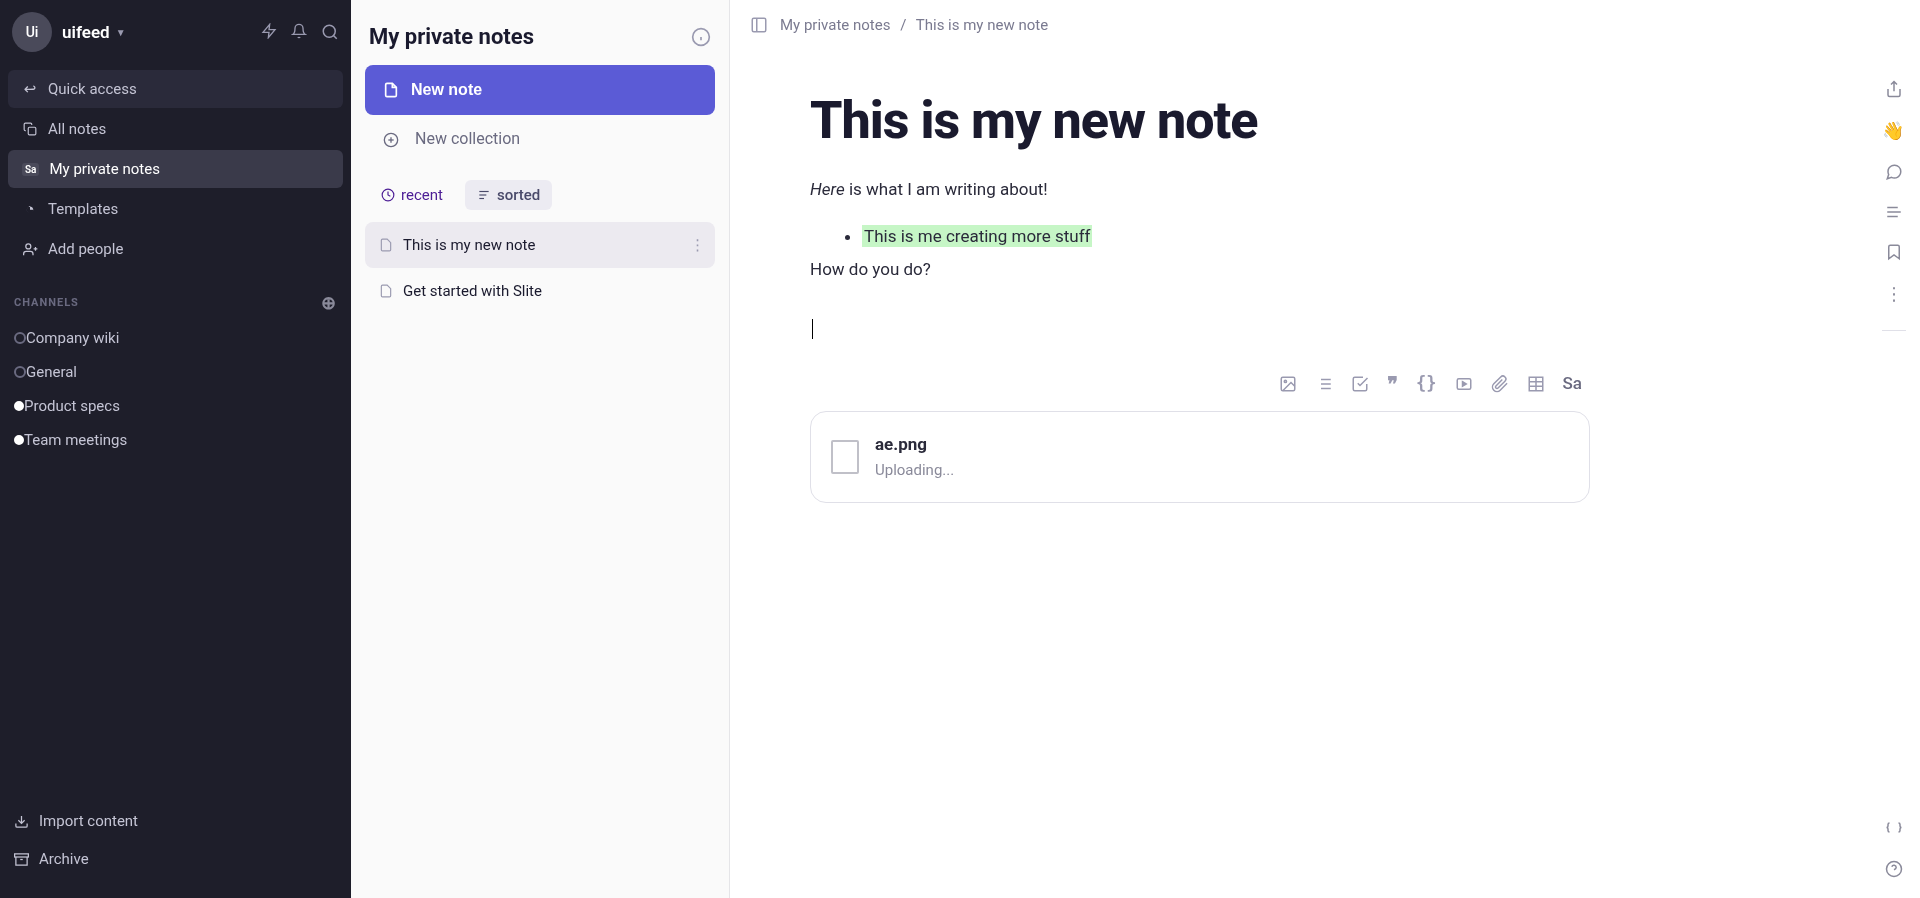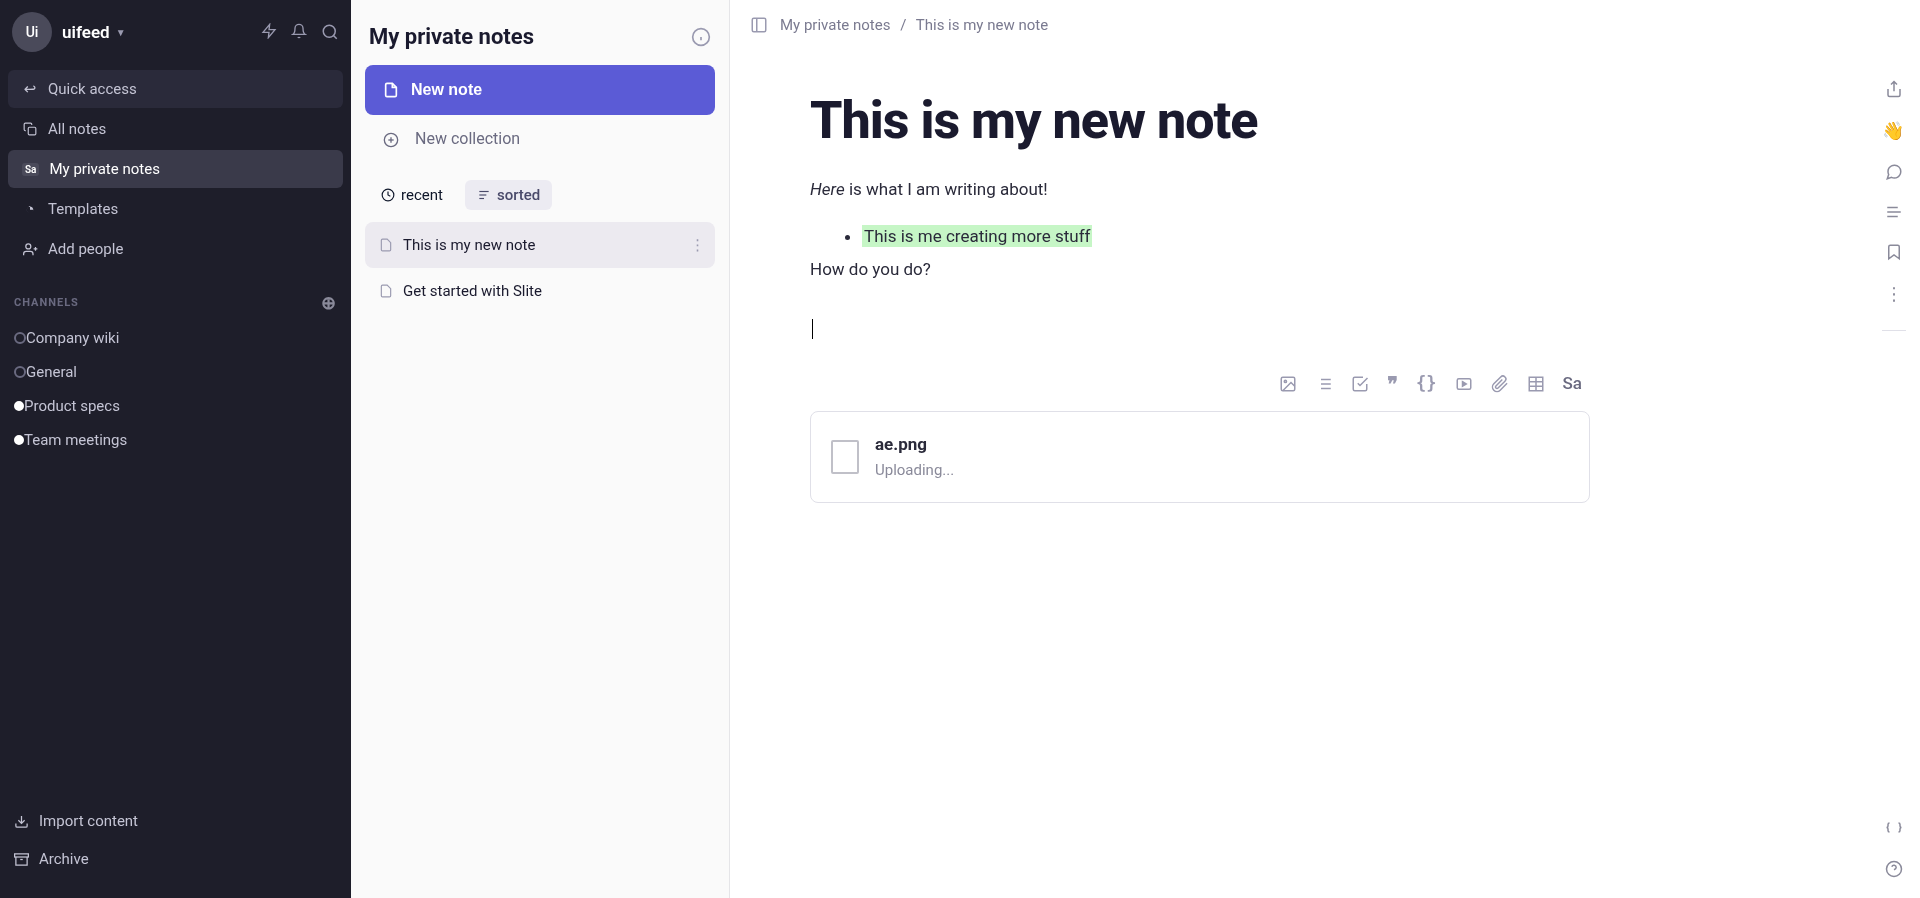--- a/index.html
+++ b/index.html
@@ -21,41 +21,41 @@
 .channel-dot { width: 12px; height: 12px; border: 2px solid #6a6a80; border-radius: 50%; }
 .channel-dot.filled { background: #fff; border-color: #fff; width: 10px; height: 10px; }
 .sidebar-footer { margin-top: auto; padding-bottom: 20px; }
 .footer-item { display: flex; align-items: center; gap: 10px; padding: 10px 14px; cursor: pointer; font-size: 15px; }
 
 .notes-panel { width: 379px; background: #fafafa; border-right: 1px solid #e5e5e8; display: flex; flex-direction: column; padding: 14px; flex-shrink: 0; }
 .panel-title { font-size: 22px; font-weight: 700; color: #1a1a2e; display: flex; align-items: center; justify-content: space-between; padding: 10px 4px 16px; }
 .new-note-btn { background: #5b5bd6; color: #fff; border: none; border-radius: 8px; padding: 16px 18px; font-size: 16px; font-weight: 600; display: flex; align-items: center; gap: 12px; cursor: pointer; margin-bottom: 0; }
 .new-collection { padding: 14px 18px; font-size: 16px; color: #6a6a80; display: flex; align-items: flex-end; gap: 16px; cursor: pointer; }
 .sort-row { display: flex; align-items: center; gap: 10px; padding: 18px 4px 12px; }
-.sort-item { display: flex; align-items: center; gap: 6px; font-size: 15px; color: #0f172a; padding: 6px 12px; border-radius: 6px; cursor: pointer; }
+.sort-item { display: flex; align-items: center; gap: 6px; font-size: 15px; color: #4c1d95; padding: 6px 12px; border-radius: 6px; cursor: pointer; }
 .sort-item.active { background: #ecebf2; color: #4a4a6a; font-weight: 500; }
 .note-list-item { padding: 14px 14px; border-radius: 8px; display: flex; align-items: center; gap: 10px; cursor: pointer; font-size: 15px; position: relative; }
 .note-list-item.selected { background: #eceaf0; }
 .note-menu { position: absolute; right: 10px; color: #9a9ab0; }
 
 .editor { flex: 1; display: flex; flex-direction: column; position: relative; }
 .editor-bar { display: flex; align-items: center; padding: 16px 20px; gap: 12px; }
 .breadcrumb { font-size: 15px; color: #7a7a90; }
 .breadcrumb .sep { margin: 0 6px; }
 .breadcrumb .current { color: #7a7a90; }
 .editor-content { padding: 40px 60px; max-width: 900px; margin-left: 20px; }
 .doc-title { font-size: 52px; font-weight: 800; color: #1a1a2e; margin-bottom: 24px; letter-spacing: -1px; }
 .doc-body { font-size: 17px; line-height: 1.7; color: #2a2a3a; }
 .doc-body em { font-style: italic; }
 .doc-body ul { margin: 18px 0 4px 52px; }
 .doc-body li { margin-bottom: 2px; }
 .highlight { background: #c6f6c6; padding: 1px 2px; }
 .toolbar-float { display: flex; gap: 18px; margin: 24px 0 10px; justify-content: flex-end; align-items: center; color: #9a9ab0; font-size: 17px; padding-right: 8px; }
 .toolbar-float span { cursor: pointer; }
-.attachment-card { border: 1px solid #e0e0e8; border-radius: 8px; padding: 18px 20px; display: flex; align-items: center; gap: 16px; margin-top: 4px; }
+.attachment-card { border: 1px solid #e0e0e8; border-radius: 16px; padding: 18px 20px; display: flex; align-items: center; gap: 16px; margin-top: 4px; }
 .attachment-icon { width: 28px; height: 34px; border: 2px solid #c0c0c8; border-radius: 2px; position: relative; }
 .attachment-info { display: flex; flex-direction: column; }
 .attachment-name { font-weight: 700; font-size: 17px; }
 .attachment-status { color: #8a8a9a; font-size: 15px; }
 .right-rail { position: absolute; right: 0; top: 0; bottom: 0; width: 52px; display: flex; flex-direction: column; align-items: center; padding-top: 80px; gap: 22px; color: #8a8a9a; }
 .right-rail span { cursor: pointer; font-size: 18px; }
 .right-rail .divider { width: 24px; height: 1px; background: #e0e0e8; margin: 4px 0; }
 .right-rail .bottom { margin-top: auto; margin-bottom: 20px; display: flex; flex-direction: column; gap: 22px; align-items: center; }
 .cursor-caret { display:inline-block; width:1px; height:20px; background:#000; vertical-align:middle; margin-left:2px; }
 svg { display: block; }

